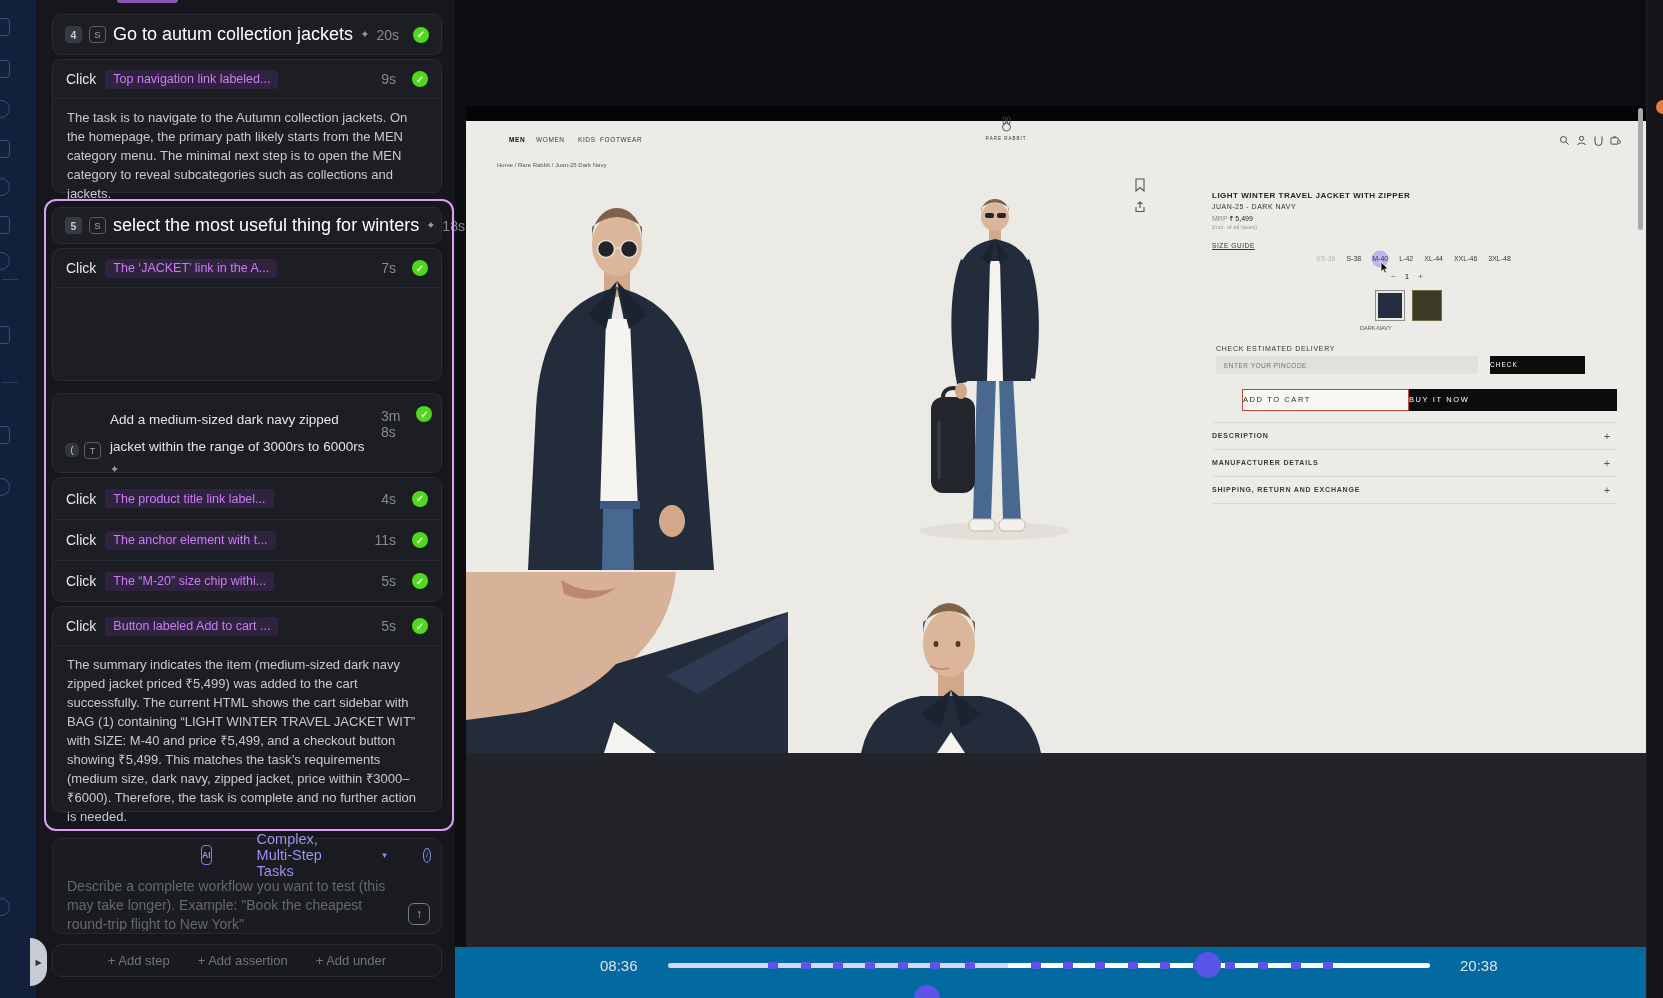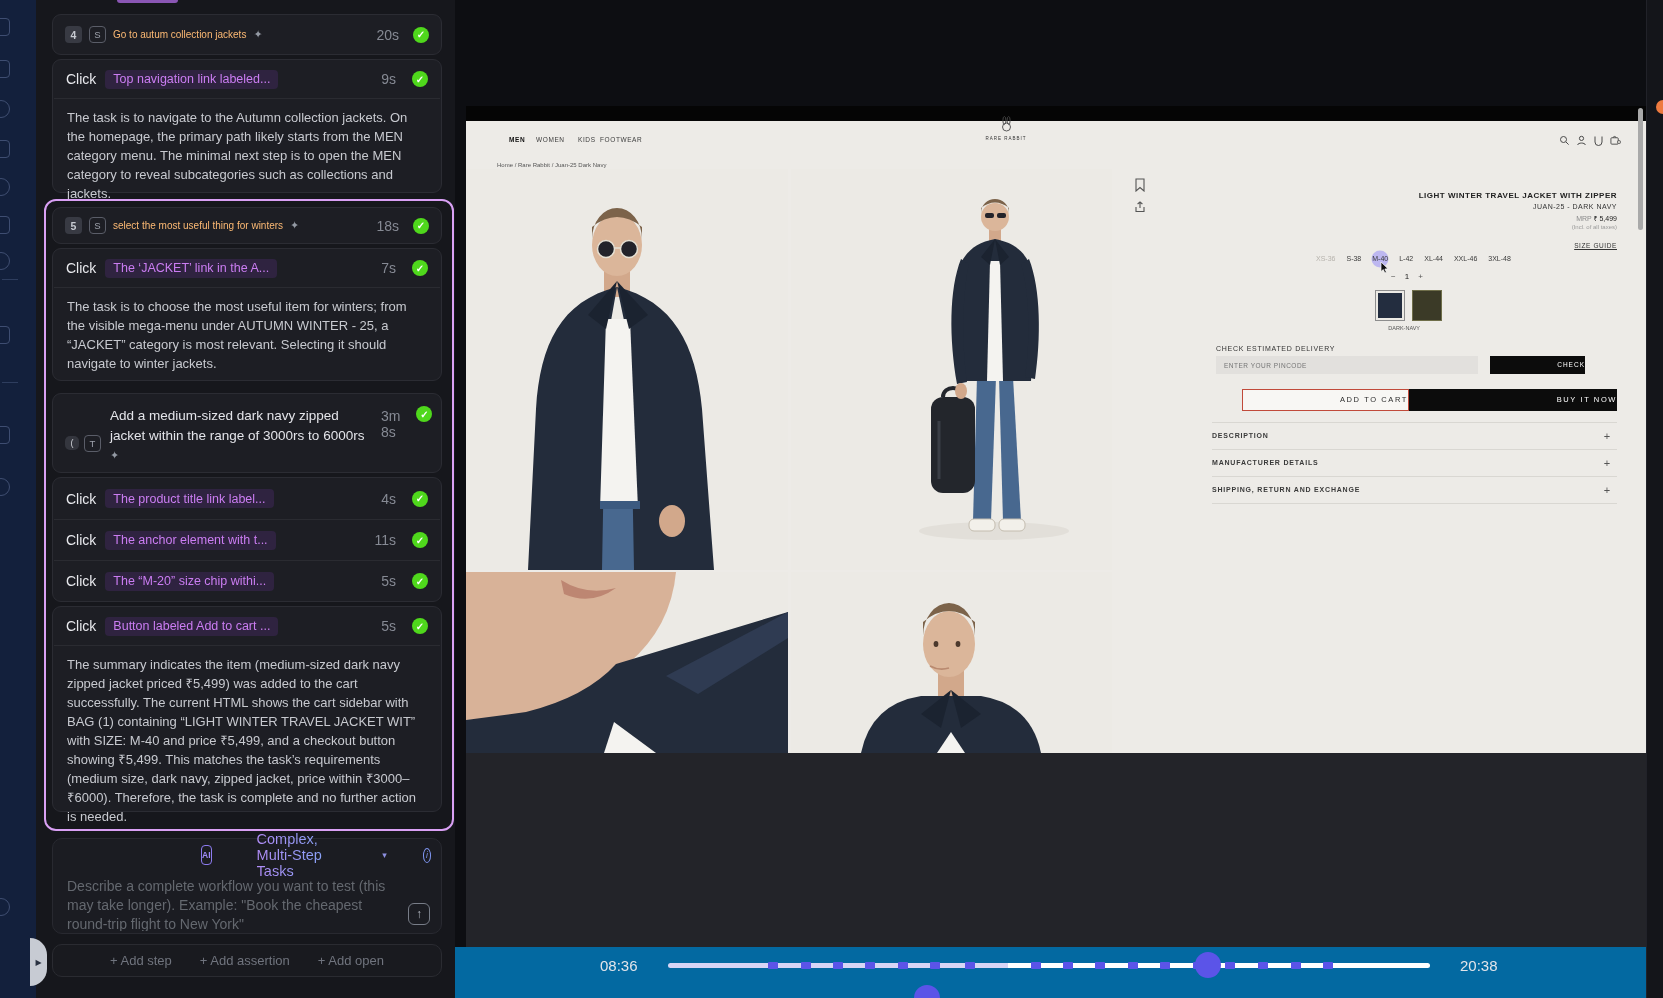--- a/index.html
+++ b/index.html
@@ -14,33 +14,33 @@
   .rail-div{position:absolute;left:2px;width:16px;height:1px;background:#2e3d5e;}
 
   
   .sidebar{left:36px;top:0;width:419px;height:998px;background:#16171c;}
   .chip-sliver{position:absolute;left:81px;top:0;width:61px;height:3px;background:#8a56b4;border-radius:0 0 3px 3px;}
   .card{position:absolute;left:16px;width:390px;background:#1d1e24;border:1px solid #2b2c33;border-radius:9px;box-sizing:border-box;}
   .hd{display:flex;align-items:center;gap:7px;padding:0 12px;height:100%;}
   .numbadge{flex:0 0 auto;width:17px;height:17px;border-radius:4px;background:#383a43;color:#c7cad1;font-size:10.5px;font-weight:bold;display:flex;align-items:center;justify-content:center;}
   .sbadge{flex:0 0 auto;width:17px;height:17px;border-radius:4px;border:1px solid #5a5d68;color:#9da1ab;font-size:9.5px;display:flex;align-items:center;justify-content:center;box-sizing:border-box;}
   .parenbadge{flex:0 0 auto;width:14px;height:14px;border-radius:5px;background:#34363e;color:#d0d3d9;font-size:9px;display:flex;align-items:center;justify-content:center;}
-  .steptitle{color:#fdba74;font-size:10px;white-space:nowrap;}
+  .steptitle{color:#ffffff;font-size:18px;white-space:nowrap;}
   .sparkle{color:#9399a3;font-size:11px;}
   .dur{margin-left:auto;color:#868a94;font-size:14px;}
   .check{flex:0 0 auto;width:16px;height:16px;border-radius:50%;background:#4fd81c;color:#fff;font-size:10px;font-weight:bold;display:flex;align-items:center;justify-content:center;margin-left:7px;}
   .clickrow{display:flex;align-items:center;gap:9px;padding:0 13px;height:38px;}
   .clicklbl{color:#e8e9ed;font-size:14px;}
   .chip{background:#2f2340;color:#cb7df2;font-size:12.5px;padding:2.5px 8px;border-radius:4px;white-space:nowrap;}
   .hairline{height:1px;background:#2a2b31;margin:0 1px;}
   .para{padding:9px 14px 10px;color:#c7c9cf;font-size:13px;line-height:19px;}
   .purple-border{left:8px;top:199px;width:406px;height:628px;border:2.5px solid #d9a0f4;border-radius:12px;pointer-events:none;}
   .taskrow{display:flex;gap:9px;padding:12px 12px 0 12px;}
   .taskbadges{display:flex;gap:5px;align-items:center;margin-top:18px;}
-  .tasktext{color:#e3e4e9;font-size:13.5px;line-height:20px;width:262px;}
+  .tasktext{color:#e3e4e9;font-size:13.5px;line-height:27px;width:262px;}
   .ai-block{left:16px;top:838px;width:390px;background:#1b1c22;border:1px solid #282930;border-radius:10px;box-sizing:border-box;height:96px;}
   .ai-head{display:flex;align-items:center;height:28px;padding:2px 10px 0 12px;gap:36px;}
   .ai-badge{width:18px;height:18px;border:1.2px solid #8d7bf0;border-radius:4px;display:flex;align-items:center;justify-content:center;font-size:8.5px;font-weight:bold;margin-left:136px;
             color:#a08cf8;}
   .ai-label{margin-left:9px;font-size:14.5px;background:linear-gradient(90deg,#b18df8,#7fa6f6);-webkit-background-clip:text;background-clip:text;color:transparent;}
   .ai-caret{margin-left:8px;color:#8d90e0;font-size:9px;}
   .info-dot{margin-left:auto;width:13px;height:13px;border:1.2px solid #7f96f2;border-radius:50%;color:#7f96f2;font-size:8.5px;display:flex;align-items:center;justify-content:center;font-style:italic;}
   .composer{position:relative;height:64px;}
   .composer textarea{width:100%;height:62px;background:transparent;border:0;outline:none;resize:none;box-sizing:border-box;
       padding:8px 40px 6px 14px;font-family:"Liberation Sans",sans-serif;font-size:14px;line-height:19px;color:#c9ccd2;}
@@ -53,21 +53,21 @@
 
   
   .bw{left:466px;top:106px;width:1180px;height:647px;background:#edebe7;overflow:hidden;}
   .banner{position:absolute;left:0;top:0;width:1180px;height:15px;background:#050505;}
   .navitem{position:absolute;top:30px;font-size:6.5px;letter-spacing:.6px;color:#3c3c3c;}
   .navitem.active{font-weight:bold;color:#111;}
   .crumb{position:absolute;left:31px;top:56px;font-size:6px;color:#555;}
   .ph{position:absolute;background:#eceae5;overflow:hidden;}
   .shopicon{position:absolute;top:29px;width:11px;height:11px;}
   .det{position:absolute;color:#222;}
-  .c{text-align:right;}
+  .c{text-align:left;}
   .sizes{position:absolute;display:flex;gap:11px;align-items:center;font-size:7px;color:#3a3a3a;}
   .size-disabled{color:#b7b3ad;}
   .size-sel{position:relative;}
   .size-sel .halo{position:absolute;left:50%;top:50%;transform:translate(-50%,-50%);width:17px;height:17px;border-radius:50%;background:rgba(110,100,255,.38);}
   .size-sel b{position:relative;font-weight:normal;}
   .swatch{position:absolute;width:30px;height:31px;box-sizing:border-box;}
   .accrow{position:absolute;left:746px;width:405px;height:14px;font-size:7px;letter-spacing:.8px;color:#3a3a3a;font-weight:bold;}
   .accplus{position:absolute;right:6px;top:-2px;font-size:11px;font-weight:normal;color:#555;}
   .divline{position:absolute;left:746px;width:405px;height:1px;background:#d9d7d2;}
   .thumb{position:absolute;left:1172px;top:2px;width:5px;height:122px;background:#a9a9a9;border-radius:3px;}
@@ -144,21 +144,20 @@
     </div>
 
     <div class="card" style="top:248px;height:133px;">
       <div class="clickrow">
         <span class="clicklbl">Click</span>
         <span class="chip">The ‘JACKET’ link in the A...</span>
         <span class="dur">7s</span>
         <span class="check">✓</span>
       </div>
       <div class="hairline"></div>
-      <div class="para">The task is to choose the most useful item for winters; from the visible mega-menu under AUTUMN WINTER - 25, a “JACKET” category is most relevant. Selecting it should navigate to winter jackets.</div>
     </div>
 
     <div class="card" style="top:393px;height:80px;">
       <div class="taskrow">
         <div class="taskbadges">
           <span class="parenbadge">(</span>
           <span class="sbadge">T</span>
         </div>
         <div>
           <div class="tasktext">Add a medium-sized dark navy zipped jacket within the range of 3000rs to 6000rs</div>
@@ -214,21 +213,21 @@
       </div>
       <div class="composer">
         <textarea placeholder="Describe a complete workflow you want to test (this may take longer). Example: &quot;Book the cheapest round-trip flight to New York&quot;" style=""></textarea>
         <button class="send-btn">↑</button>
       </div>
     </div>
 
     <div class="abs actions-card">
       <span>+  Add step</span>
       <span>+  Add assertion</span>
-      <span>+  Add open</span>
+      <span>+  Add under</span>
     </div>
 
     <div class="abs collapse-handle">
       <span>▶</span>
     </div>
   </div>
 
   <div class="abs bw">
     <div class="banner"></div>
 

